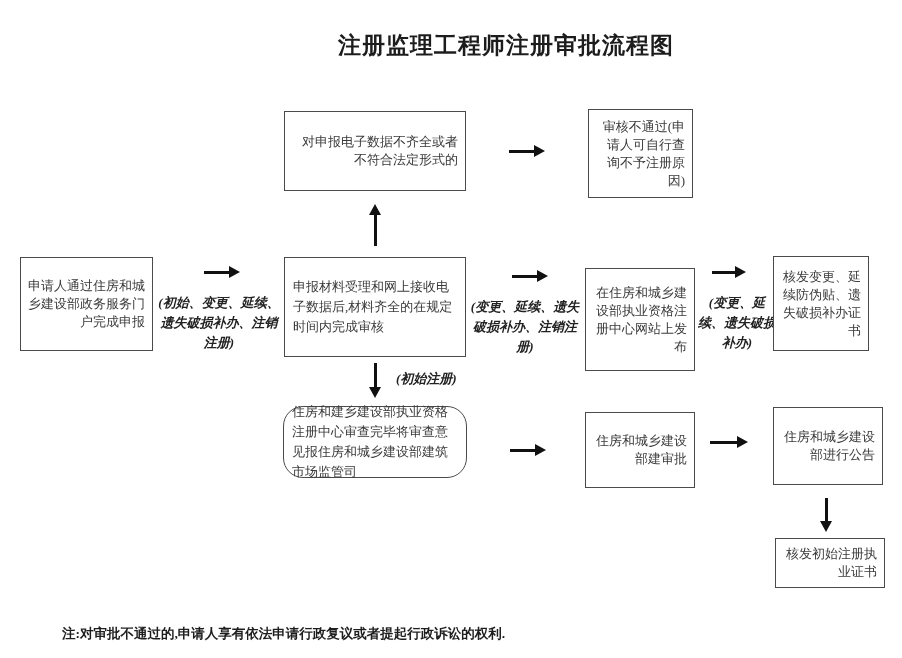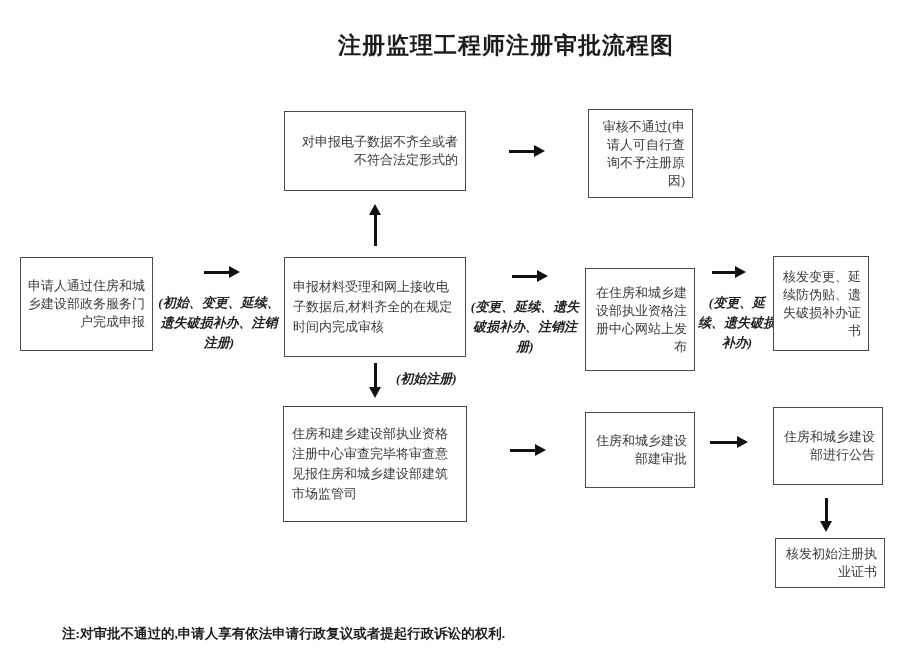--- a/index.html
+++ b/index.html
@@ -76,21 +76,21 @@
     color:#1e1e1e;
     margin-top:15px;
   }
   
   #n-applicant{left:20px;top:257px;width:133px;height:94px;}
   #n-incomplete{left:284px;top:111px;width:182px;height:80px;}
   #n-audit-fail{left:588px;top:109px;width:105px;height:89px;}
   #n-accept{left:284px;top:257px;width:182px;height:100px;}
   #n-publish{left:585px;top:268px;width:110px;height:103px;}
   #n-issue-change{left:773px;top:256px;width:96px;height:95px;}
-  #n-review-report{left:283px;top:406px;width:184px;height:116px;}
+  #n-review-report{left:283px;top:406px;width:184px;height:72px;border-radius:20px;}
   #n-ministry{left:585px;top:412px;width:110px;height:76px;}
   #n-announce{left:773px;top:407px;width:110px;height:78px;}
   #n-issue-initial{left:775px;top:538px;width:110px;height:50px;}
   
   #a1{left:204px;top:271px;width:26px;}
   #a2{left:509px;top:150px;width:26px;}
   #a3{left:512px;top:275px;width:26px;}
   #a4{left:712px;top:271px;width:24px;}
   #a5{left:510px;top:449px;width:26px;}
   #a6{left:710px;top:441px;width:28px;}

